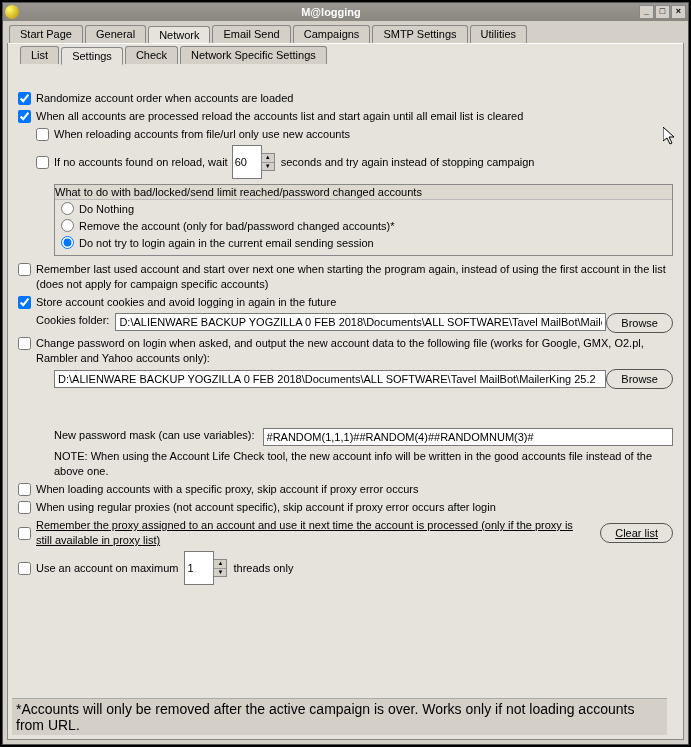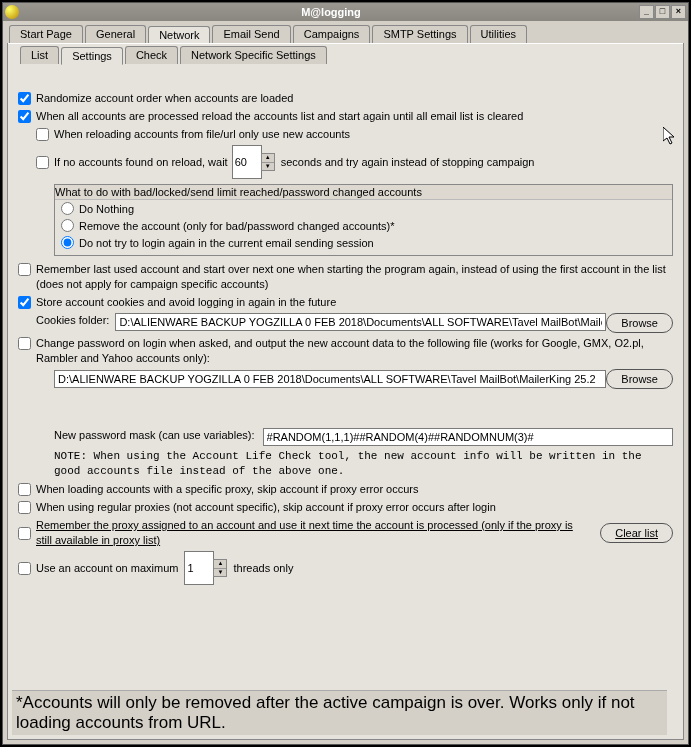--- a/index.html
+++ b/index.html
@@ -141,24 +141,24 @@
     border: 1px solid #555;
     border-radius: 10px;
     padding: 2px 14px;
     font-size: 11px;
     cursor: default;
     height: 20px;
     line-height: 14px;
   }
   .label { white-space: nowrap; }
   .wrap { white-space: normal; }
-  .note { color:#000;font-family:Liberation Mono, monospace; }
+  .note { color:#000; }
   .footer {
     position: absolute; left: 4px; right: 16px; bottom: 4px;
-    font-size: 17px;
+    font-size: 14px;
     color: #000;
     background: #d4d0c8;
     padding: 2px 4px;
     border-top: 1px solid #aaa;
   }
   .cursor {
     position: absolute;
     left: 660px; top: 124px;
     pointer-events: none;
   }

